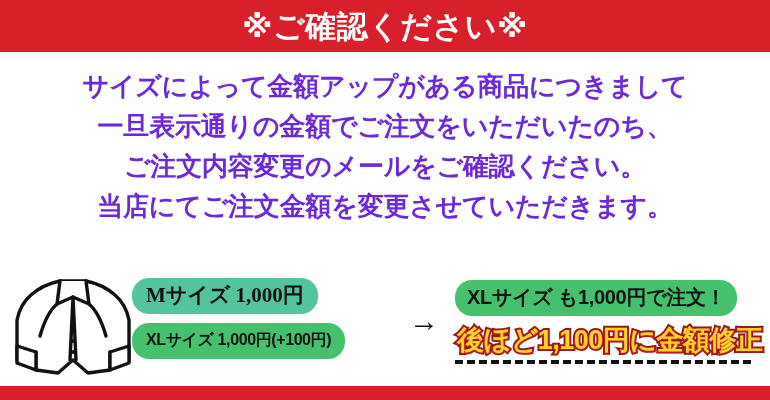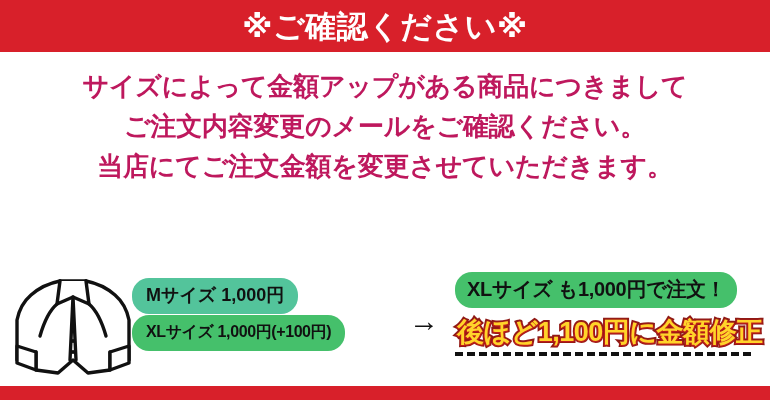--- a/index.html
+++ b/index.html
@@ -36,21 +36,21 @@
   }
 
   
   .body-text {
     position:absolute;
     left:0; top:66px;
     width:770px;
     text-align:center;
   }
   .body-line {
-    color:#be185d;
+    color:#6d28d9;
     font-size:26px;
     font-weight:bold;
     line-height:40px;
     white-space:nowrap;
     letter-spacing:-0.2px;
   }
 
   
   .compare-row {
     position:absolute;
@@ -78,39 +78,39 @@
     border-radius:17px;
     padding:2px 14px 4px 14px;
     font-size:22px;
     font-weight:bold;
     color:#111111;
     white-space:nowrap;
     line-height:30px;
   }
   .badge-teal  { background:#53c49b; }
   .badge-green { background:#45c06b; }
-  .badge-m  { margin-bottom:1px; font-size:18px; }
+  .badge-m  { margin-bottom:9px; font-size:21px;font-family:Liberation Serif, serif; }
   .badge-xl { font-size:16px; letter-spacing:-0.4px; }
 
   
   .arrow {
     position:absolute;
     left:400px; top:38px;
     width:48px;
     text-align:center;
     font-size:30px;
     font-weight:bold;
     color:#111111;
     line-height:1;
   }
 
   
   .right-group {
     position:absolute;
-    left:455px; top:4px;
+    left:455px; top:12px;
     width:310px;
   }
   .badge-order {
     font-size:20px;
     letter-spacing:-0.3px;
     margin-bottom:7px;
     padding:2px 12px 4px 12px;
   }
   .fix-line {
     position:relative;
@@ -147,20 +147,21 @@
 <body>
 
 <div class="canvas">
 
   <div class="header-bar">
     <div class="header-title">※ご確認ください※</div>
   </div>
 
   <div class="body-text">
     <div class="body-line">サイズによって金額アップがある商品につきまして</div>
+    <div class="body-line">一旦表示通りの金額でご注文をいただいたのち、</div>
     <div class="body-line">ご注文内容変更のメールをご確認ください。</div>
     <div class="body-line">当店にてご注文金額を変更させていただきます。</div>
   </div>
 
   <div class="compare-row">
 
     <div class="shirt-wrap">
       <svg viewBox="0 0 118 104" xmlns="http://www.w3.org/2000/svg" fill="none" stroke="#111111" stroke-width="3.4" stroke-linejoin="round" stroke-linecap="round">
 
         <path d="M46 7 C36 9 25 14 17 21 C10 27 5 36 3 46

